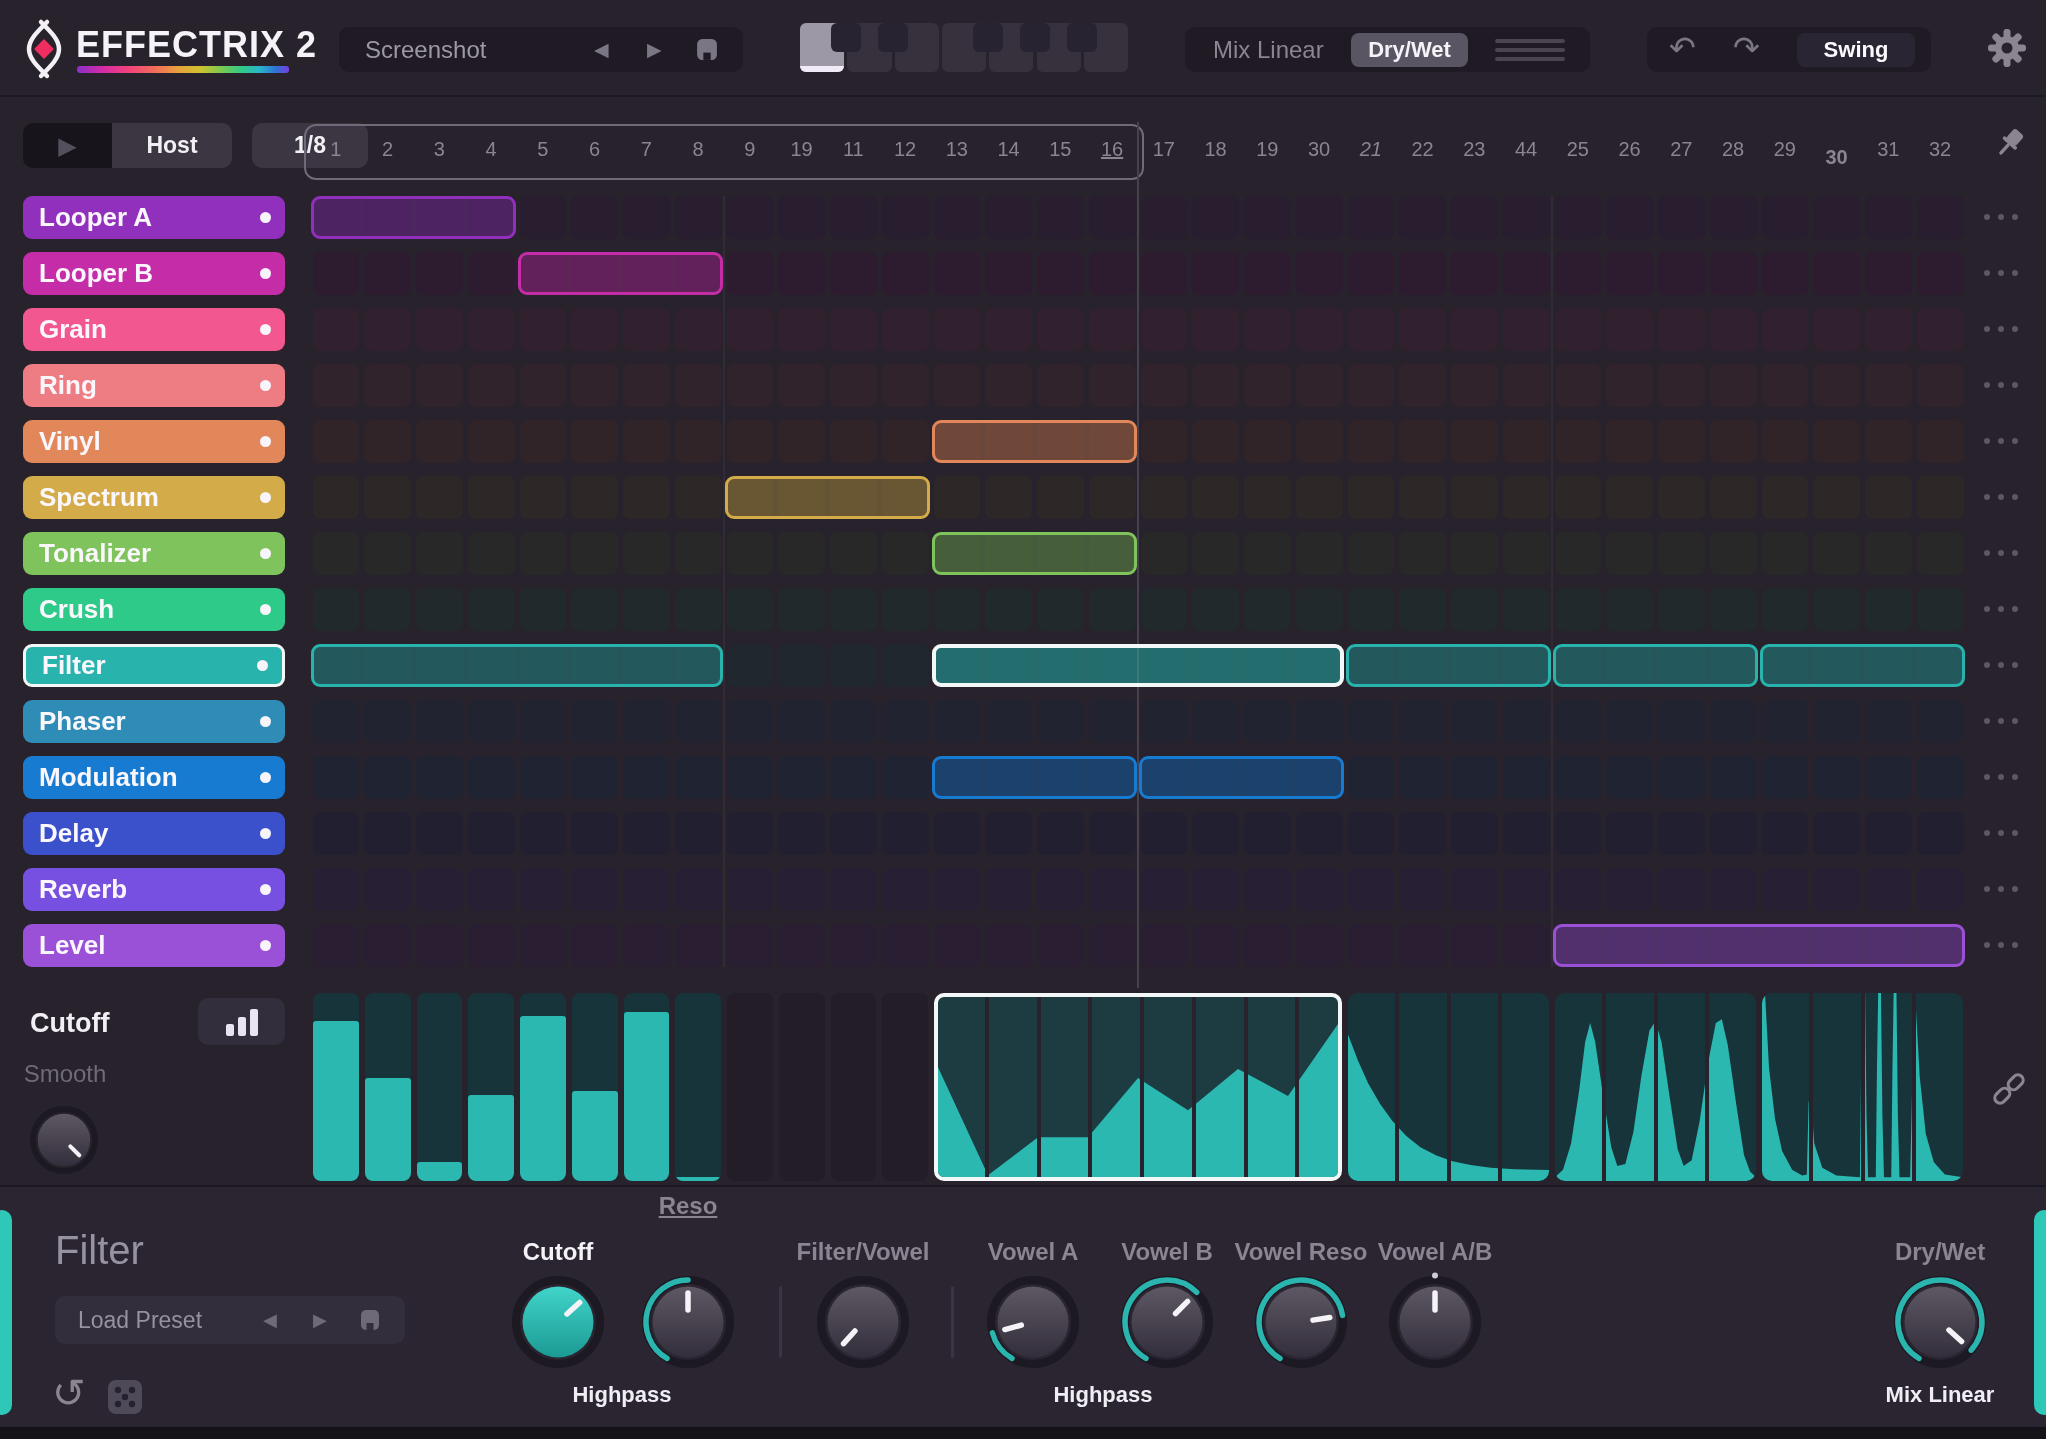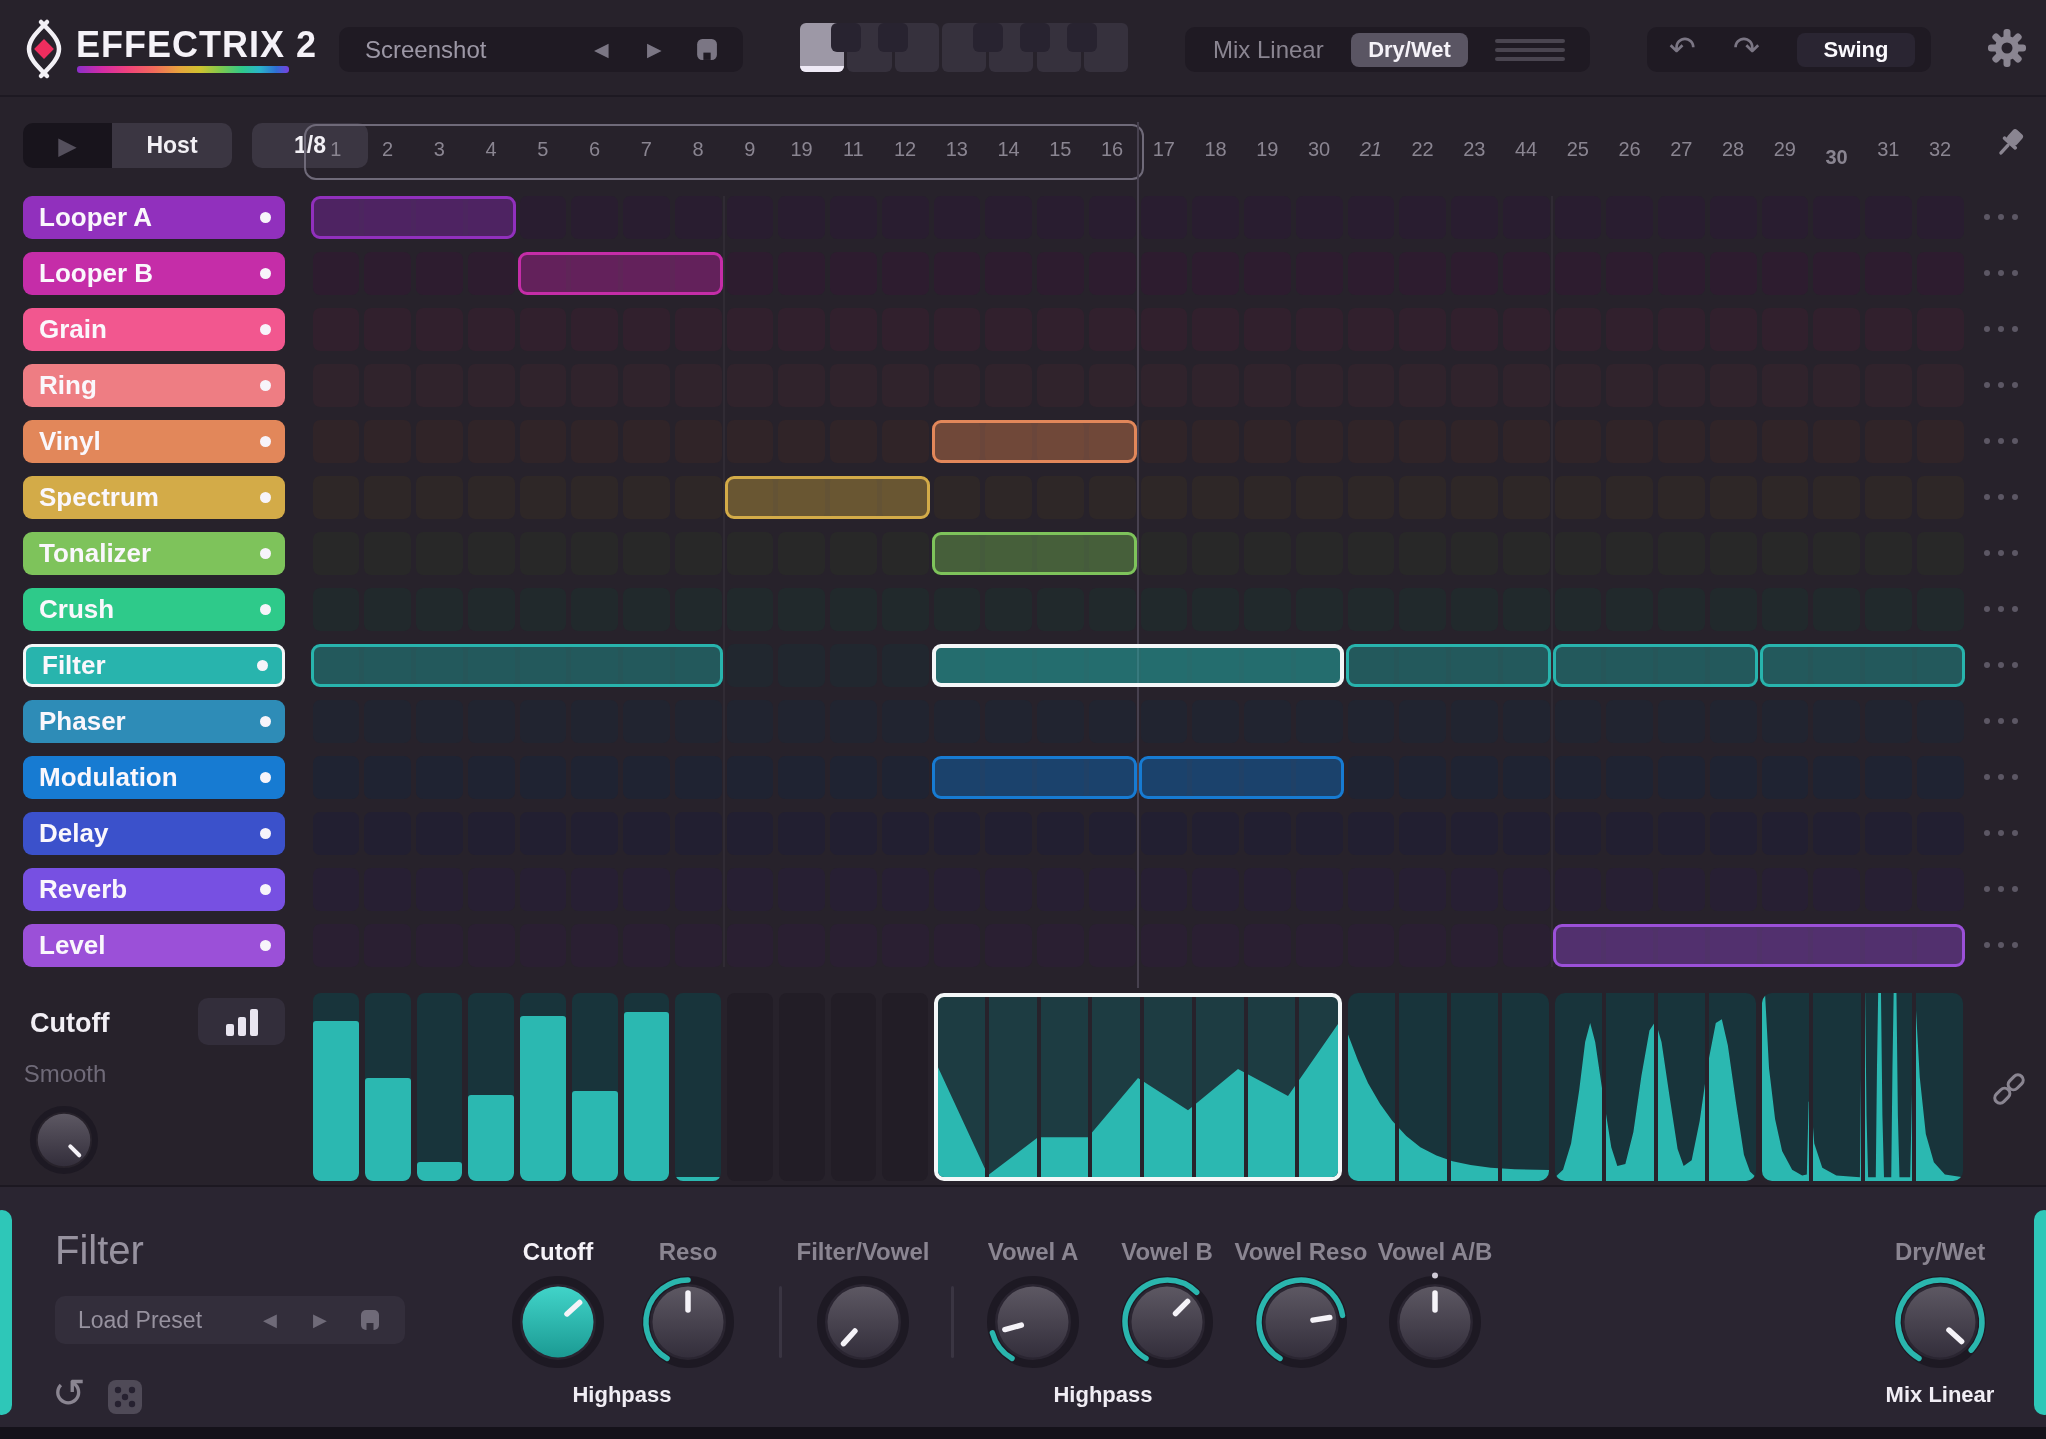--- a/index.html
+++ b/index.html
@@ -127,21 +127,21 @@
       <div class="stepnum" style="left: 571.625px; top: 138px;">6</div>
       <div class="stepnum" style="left: 623.375px; top: 138px;">7</div>
       <div class="stepnum" style="left: 675.125px; top: 138px;">8</div>
       <div class="stepnum" style="left: 726.875px; top: 138px;">9</div>
       <div class="stepnum" style="left: 778.625px; top: 138px;">19</div>
       <div class="stepnum" style="left: 830.375px; top: 138px;">11</div>
       <div class="stepnum" style="left: 882.125px; top: 138px;">12</div>
       <div class="stepnum" style="left: 933.875px; top: 138px;">13</div>
       <div class="stepnum" style="left: 985.625px; top: 138px;">14</div>
       <div class="stepnum" style="left: 1037.38px; top: 138px;">15</div>
-      <div class="stepnum" style="left: 1089.12px; top: 138px;">16</div>
+      <div class="stepnum" style="left: 1089.12px; top: 138px; text-decoration: underline;">16</div>
       <div class="stepnum" style="left: 1140.88px; top: 138px;">17</div>
       <div class="stepnum" style="left: 1192.62px; top: 138px;">18</div>
       <div class="stepnum" style="left: 1244.38px; top: 138px;">19</div>
       <div class="stepnum" style="left: 1296.12px; top: 138px;">30</div>
       <div class="stepnum" style="left: 1347.88px; top: 138px; font-style: italic;">21</div>
       <div class="stepnum" style="left: 1399.62px; top: 138px;">22</div>
       <div class="stepnum" style="left: 1451.38px; top: 138px;">23</div>
       <div class="stepnum" style="left: 1503.12px; top: 138px;">44</div>
       <div class="stepnum" style="left: 1554.88px; top: 138px;">25</div>
       <div class="stepnum" style="left: 1606.62px; top: 138px;">26</div>
@@ -865,21 +865,21 @@
       <circle cx="10" cy="10" r="3.2"></circle>
           <circle cx="24" cy="10" r="3.2"></circle>
           <circle cx="17" cy="17" r="3.2"></circle>
       <circle cx="10" cy="24" r="3.2"></circle>
           <circle cx="24" cy="24" r="3.2"></circle>
         </g>
       </svg>
   </span>
   <div id="knobs">
       <div class="knob-label active" style="left: 448px; top: 1238px;">Cutoff</div>
-      <div class="knob-label" style="left: 578px; top: 1238px;">Reso</div>
+      <div class="knob-label" style="left: 578px; top: 1192px; text-decoration: underline;">Reso</div>
       <div class="knob-label" style="left: 753px; top: 1238px;">Filter/Vowel</div>
       <div class="knob-label" style="left: 923px; top: 1238px;">Vowel A</div>
       <div class="knob-label" style="left: 1057px; top: 1238px;">Vowel B</div>
       <div class="knob-label" style="left: 1191px; top: 1238px;">Vowel Reso</div>
       <div class="knob-label" style="left: 1325px; top: 1238px;">Vowel A/B</div>
       <div class="knob-label" style="left: 1830px; top: 1238px;">Dry/Wet</div>
       <div class="sublabel" style="left: 502px; top: 1382px;">Highpass</div>
       <div class="sublabel" style="left: 983px; top: 1382px;">Highpass</div>
       <div class="sublabel" style="left: 1820px; top: 1382px;">Mix Linear</div>
     </div>

